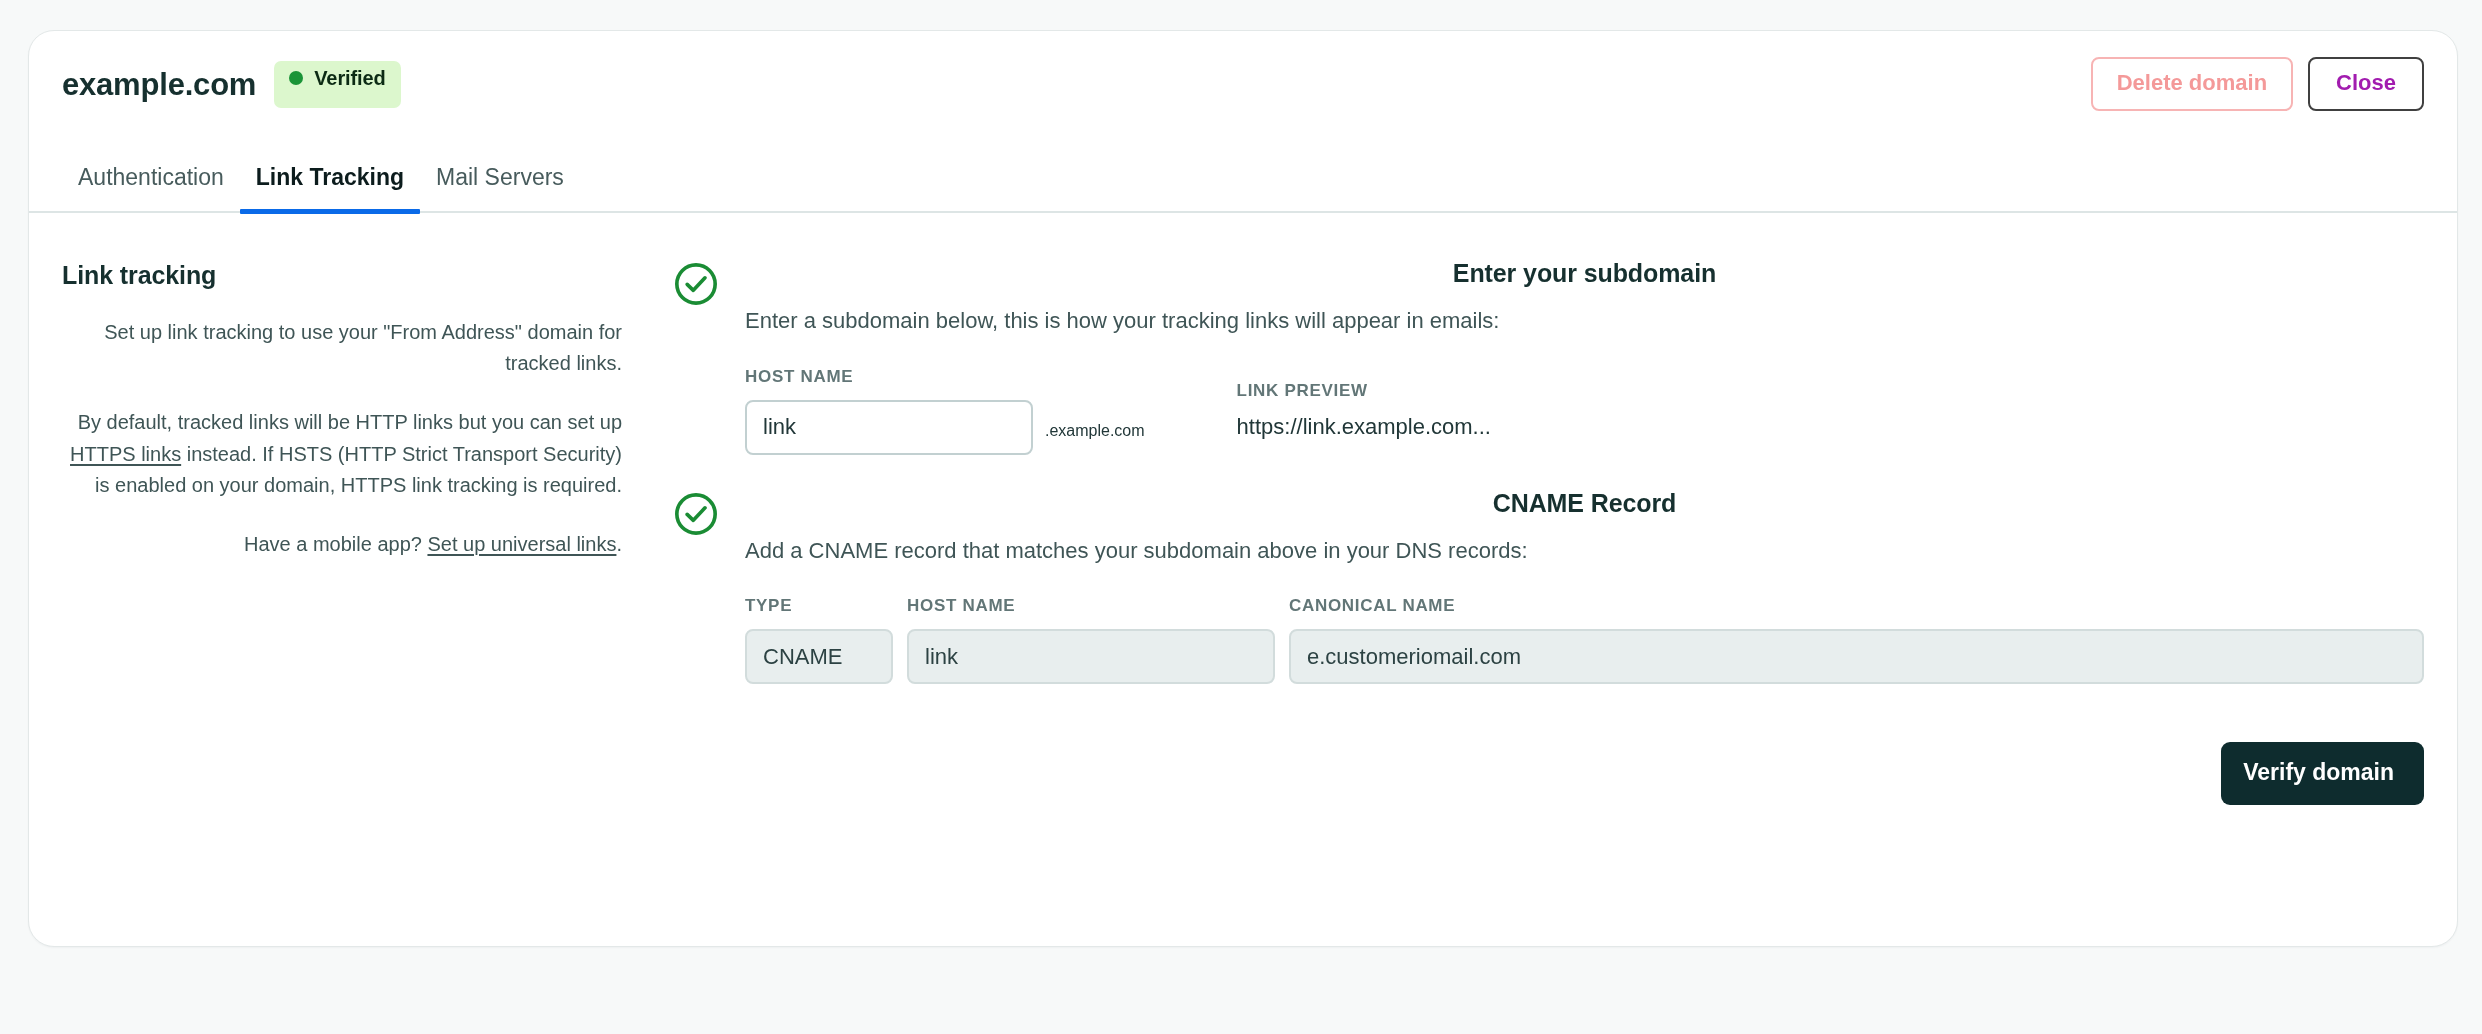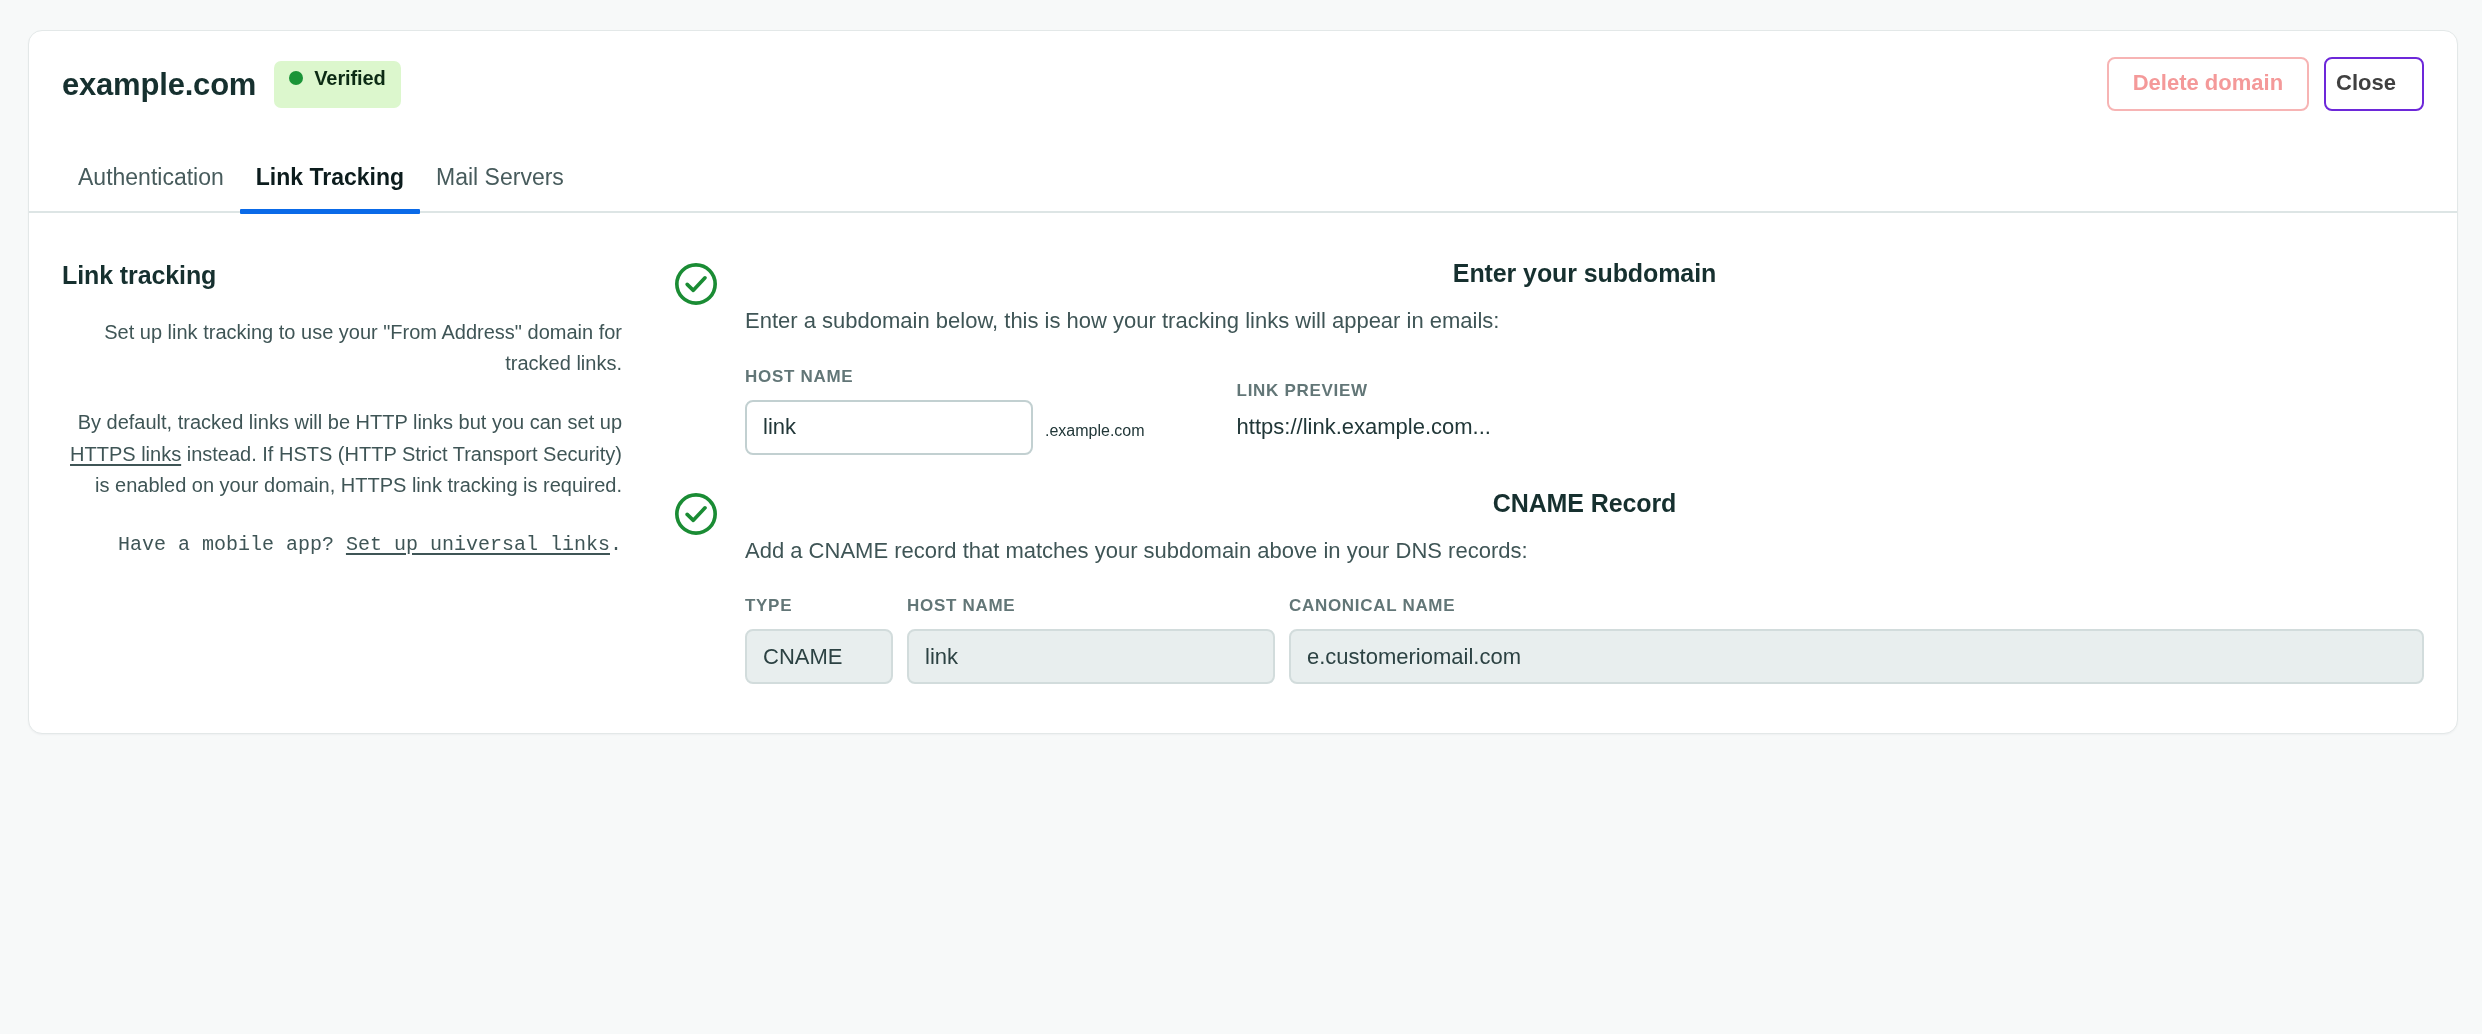--- a/index.html
+++ b/index.html
@@ -18,24 +18,24 @@
     height: 1034px;
     background: #f7f9f9;
     overflow: hidden;
   }
 
   .card {
     position: absolute;
     left: 28px;
     top: 30px;
     width: 2430px;
-    height: 704px;
+    height: 917px;
     background: #ffffff;
     border: 1px solid #e3e8e8;
-    border-radius: 14px;
+    border-radius: 26px;
     box-shadow: 0 1px 2px rgba(16,36,40,0.04);
     overflow: hidden;
   }
 
   
   .card-header {
     position: relative;
     height: 106px;
     display: flex;
     align-items: center;
@@ -88,23 +88,23 @@
     cursor: pointer;
     background: #ffffff;
     line-height: 1;
   }
   .btn-delete {
     color: #f49999;
     border: 2px solid #f7b4b4;
     padding: 13px 24px 15px 24px;
   }
   .btn-close {
-    color: #404040;
-    border: 2px solid #6d28d9;
-    padding: 13px 26px 15px 10px;
+    color: #a21caf;
+    border: 2px solid #404040;
+    padding: 13px 26px 15px 26px;
   }
 
   
   .tabs-bar {
     position: relative;
     height: 76px;
     padding: 0 33px;
     border-bottom: 2px solid #dde5e5;
   }
   .tabs {
@@ -157,21 +157,21 @@
     letter-spacing: -0.1px;
   }
 
   .para {
     font-size: 20px;
     line-height: 1.56;
     color: #3f5556;
     margin-bottom: 28px;
     text-align: right;
   }
-  .para:last-child { margin-bottom: 0; font-family: Liberation Mono, monospace; }
+  .para:last-child { margin-bottom: 0; }
 
   .inline-link {
     color: #3f5556;
     text-decoration: underline;
     text-underline-offset: 3px;
     cursor: pointer;
   }
 
   .col-right {
     flex: 1;

